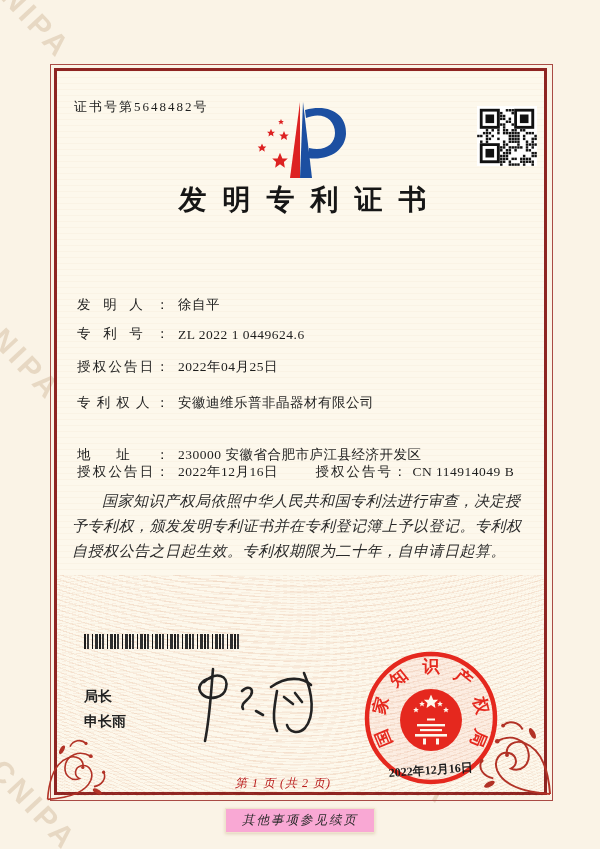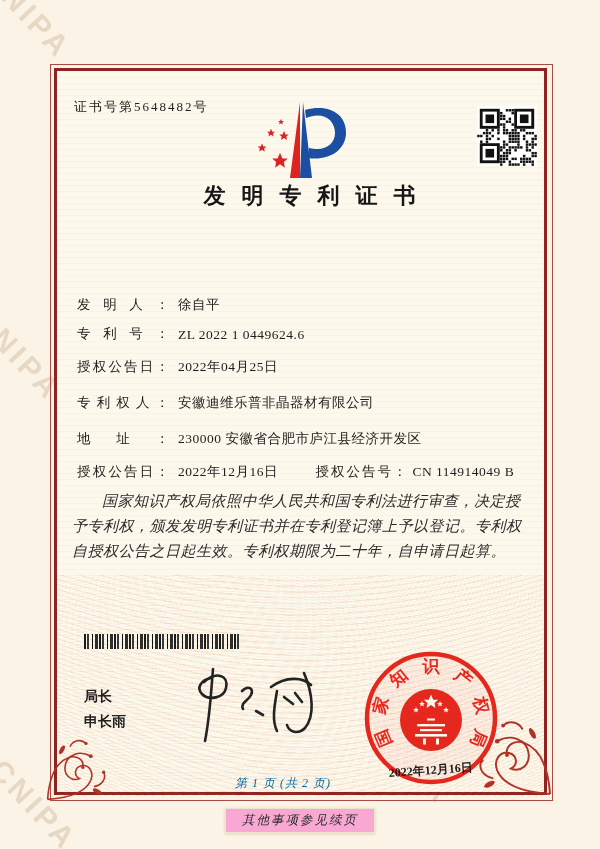--- a/index.html
+++ b/index.html
@@ -11,35 +11,35 @@
       font-size:30px;letter-spacing:4px;color:rgba(189,156,116,0.30);transform:rotate(47deg);
       white-space:nowrap;pointer-events:none;}
   
   .frame-outer{left:50px;top:64px;width:501px;height:735px;border:1px solid #a94a44;}
   .frame-inner{left:54px;top:68px;width:487px;height:721px;border:3px solid #8e2422;background:#fdf8ec;
       background-image:repeating-linear-gradient(0deg,rgba(200,150,100,.05) 0 1px,transparent 1px 6px);}
   .guilloche{left:57px;top:575px;width:487px;height:221px;
       background:repeating-radial-gradient(120% 80% at 50% 140%,rgba(205,110,60,.11) 0 1px,transparent 1px 4px),
                  repeating-radial-gradient(140% 90% at 30% -40%,rgba(205,110,60,.07) 0 1px,transparent 1px 5px);}
   .cert-no{left:74px;top:98px;font-size:13px;letter-spacing:2px;color:#1e1e1e;}
-  .title{left:64px;top:181px;width:491px;text-align:center;font-size:22px;font-weight:700;
+  .title{left:57px;top:181px;width:491px;text-align:center;font-size:28px;font-weight:700;
          letter-spacing:16px;text-indent:16px;color:#161616;}
   .qr{left:477px;top:106px;width:60px;height:60px;}
   
   .frow{position:absolute;left:77px;width:450px;font-size:13.5px;color:#1e1e1e;white-space:nowrap;}
   .flabel{display:inline-block;width:92px;text-align:justify;text-align-last:justify;vertical-align:bottom;}
   .fvalue{margin-left:9px;letter-spacing:.5px;}
   .flabel2{letter-spacing:2px;}
   .body-text{left:72px;top:489px;width:460px;font-size:15px;line-height:25px;color:#2a2a2a;font-style:italic;}
   .body-text p{margin:0;text-indent:2em;letter-spacing:.5px;}
   .barcode{left:84px;top:634px;width:156px;height:15px;
       background:repeating-linear-gradient(90deg,#1c1c1c 0 2px,transparent 2px 3px,#3a3a3a 3px 5px,transparent 5px 8px,#111 8px 9px,transparent 9px 11px,#2e2e2e 11px 14px,transparent 14px 15px);}
   .director{left:84px;top:684px;font-family:"Liberation Sans","DejaVu Sans",sans-serif;font-weight:bold;
       font-size:14px;color:#222;line-height:25px;}
-  .footer-page{left:55px;top:775px;width:456px;text-align:center;font-size:12px;font-style:italic;color:#0369a1;letter-spacing:1px;}
+  .footer-page{left:55px;top:775px;width:456px;text-align:center;font-size:12px;font-style:italic;color:#b91c1c;letter-spacing:1px;}
   .cont-note{left:50%;top:808px;transform:translateX(-50%);font-size:12.5px;font-style:italic;color:#2c2c2c;
       background:#f9a8d4;border:1px solid #efe3cc;box-shadow:0 1px 3px rgba(150,110,60,.25);
       padding:3px 16px;letter-spacing:2px;white-space:nowrap;}
   svg{display:block;}
 </style>
 </head>
 <body>
 
 <div class="page">
 
@@ -226,21 +226,21 @@
   </div>
   <div class="frow" style="top:325px;">
     <span class="flabel">专利号：</span><span class="fvalue">ZL 2022 1 0449624.6</span>
   </div>
   <div class="frow" style="top:358px;">
     <span class="flabel">授权公告日：</span><span class="fvalue">2022年04月25日</span>
   </div>
   <div class="frow" style="top:394px;">
     <span class="flabel">专利权人：</span><span class="fvalue">安徽迪维乐普非晶器材有限公司</span>
   </div>
-  <div class="frow" style="top:430px;">
+  <div class="frow" style="top:446px;">
     <span class="flabel">地址：</span><span class="fvalue">230000 安徽省合肥市庐江县经济开发区</span>
   </div>
   <div class="frow" style="top:463px;">
     <span class="flabel">授权公告日：</span><span class="fvalue">2022年12月16日</span>
     <span class="flabel2" style="margin-left:34px;">授权公告号：</span><span class="fvalue" style="margin-left:4px;">CN 114914049 B</span>
   </div>
 
   <div class="abs body-text">
     <p>国家知识产权局依照中华人民共和国专利法进行审查，决定授予专利权，颁发发明专利证书并在专利登记簿上予以登记。专利权自授权公告之日起生效。专利权期限为二十年，自申请日起算。</p>
   </div>

